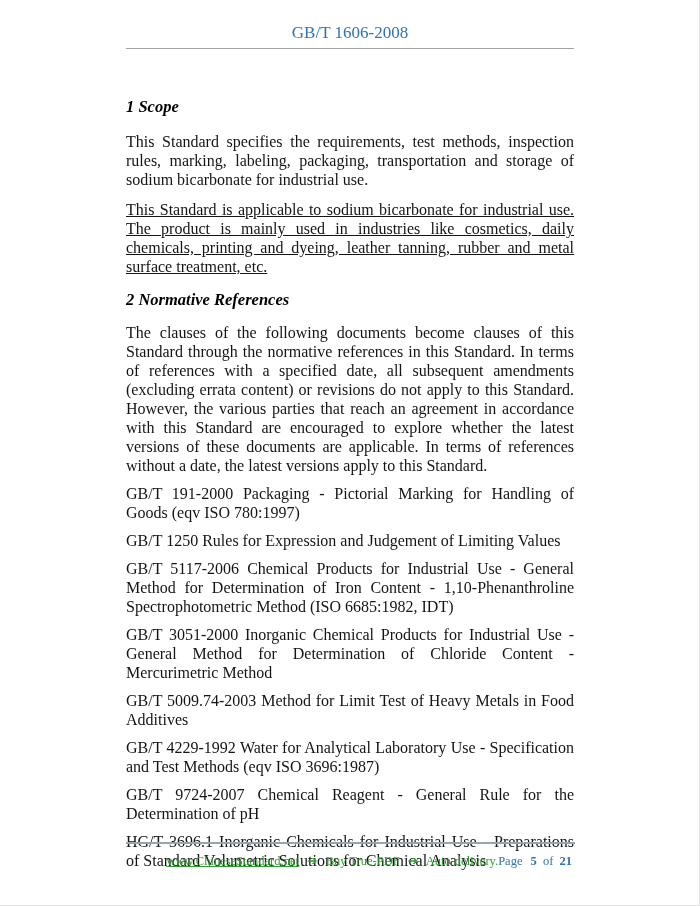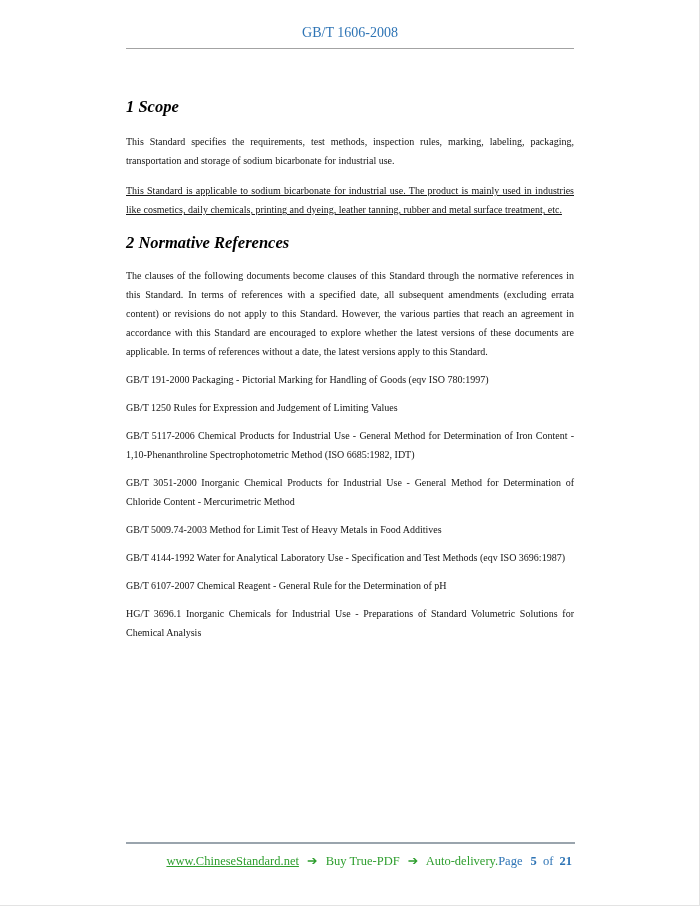--- a/index.html
+++ b/index.html
@@ -13,21 +13,21 @@
     color: #141414;
     overflow: hidden;
     border-right: 1px solid #e3e3e3;
     border-bottom: 1px solid #e3e3e3;
   }
   .content { padding: 26px 125px 0 126px; }
 
   .header-text {
     text-align: center;
     color: var(--header-blue, #2e74b5);
-    font-size: 14px;
+    font-size: 17px;
     line-height: 14px;
   }
   .header-rule {
     border: none;
     border-top: 1px solid #a3a3a3;
     margin-top: 8px;
   }
 
   .doc-title {
     text-align: center;
@@ -42,21 +42,21 @@
     font-size: 16.5px;
     font-weight: bold;
     line-height: 21px;
     color: #000;
     font-style: italic;
   }
   h2.section.first { margin-top: 47px; }
   h2.section.second { margin-top: 13px; }
 
   p {
-    font-size: 10px;
+    font-size: 16px;
     line-height: 19px;
     text-align: justify;
     color: #141414;
   }
   p.body-para { margin-top: 15px; }
   p.body-para + p.body-para { margin-top: 11px; text-decoration: underline; }
   p.intro-para { margin-top: 13px; }
   p.ref { margin-top: 9px; }
 
   .footer {
@@ -104,22 +104,22 @@
     <p class="body-para">This Standard is applicable to sodium bicarbonate for industrial use. The product is mainly used in industries like cosmetics, daily chemicals, printing and dyeing, leather tanning, rubber and metal surface treatment, etc.</p>
 
     <h2 class="section second">2 Normative References</h2>
     <p class="intro-para">The clauses of the following documents become clauses of this Standard through the normative references in this Standard. In terms of references with a specified date, all subsequent amendments (excluding errata content) or revisions do not apply to this Standard. However, the various parties that reach an agreement in accordance with this Standard are encouraged to explore whether the latest versions of these documents are applicable. In terms of references without a date, the latest versions apply to this Standard.</p>
 
     <p class="ref">GB/T 191-2000 Packaging - Pictorial Marking for Handling of Goods (eqv ISO 780:1997)</p>
     <p class="ref">GB/T 1250 Rules for Expression and Judgement of Limiting Values</p>
     <p class="ref">GB/T 5117-2006 Chemical Products for Industrial Use - General Method for Determination of Iron Content - 1,10-Phenanthroline Spectrophotometric Method (ISO 6685:1982, IDT)</p>
     <p class="ref">GB/T 3051-2000 Inorganic Chemical Products for Industrial Use - General Method for Determination of Chloride Content - Mercurimetric Method</p>
     <p class="ref">GB/T 5009.74-2003 Method for Limit Test of Heavy Metals in Food Additives</p>
-    <p class="ref">GB/T 4144-1992 Water for Analytical Laboratory Use - Specification and Test Methods (eqv ISO 3696:1987)</p>
-    <p class="ref">GB/T 6107-2007 Chemical Reagent - General Rule for the Determination of pH</p>
+    <p class="ref">GB/T 4229-1992 Water for Analytical Laboratory Use - Specification and Test Methods (eqv ISO 3696:1987)</p>
+    <p class="ref">GB/T 9724-2007 Chemical Reagent - General Rule for the Determination of pH</p>
     <p class="ref">HG/T 3696.1 Inorganic Chemicals for Industrial Use - Preparations of Standard Volumetric Solutions for Chemical Analysis</p>
 
   </div>
 
   <div class="footer">
     <hr class="footer-rule">
     <div class="footer-row">
       <div class="footer-left">
         <a href="#">www.ChineseStandard.net</a>
         <span class="arrow">➔</span>

